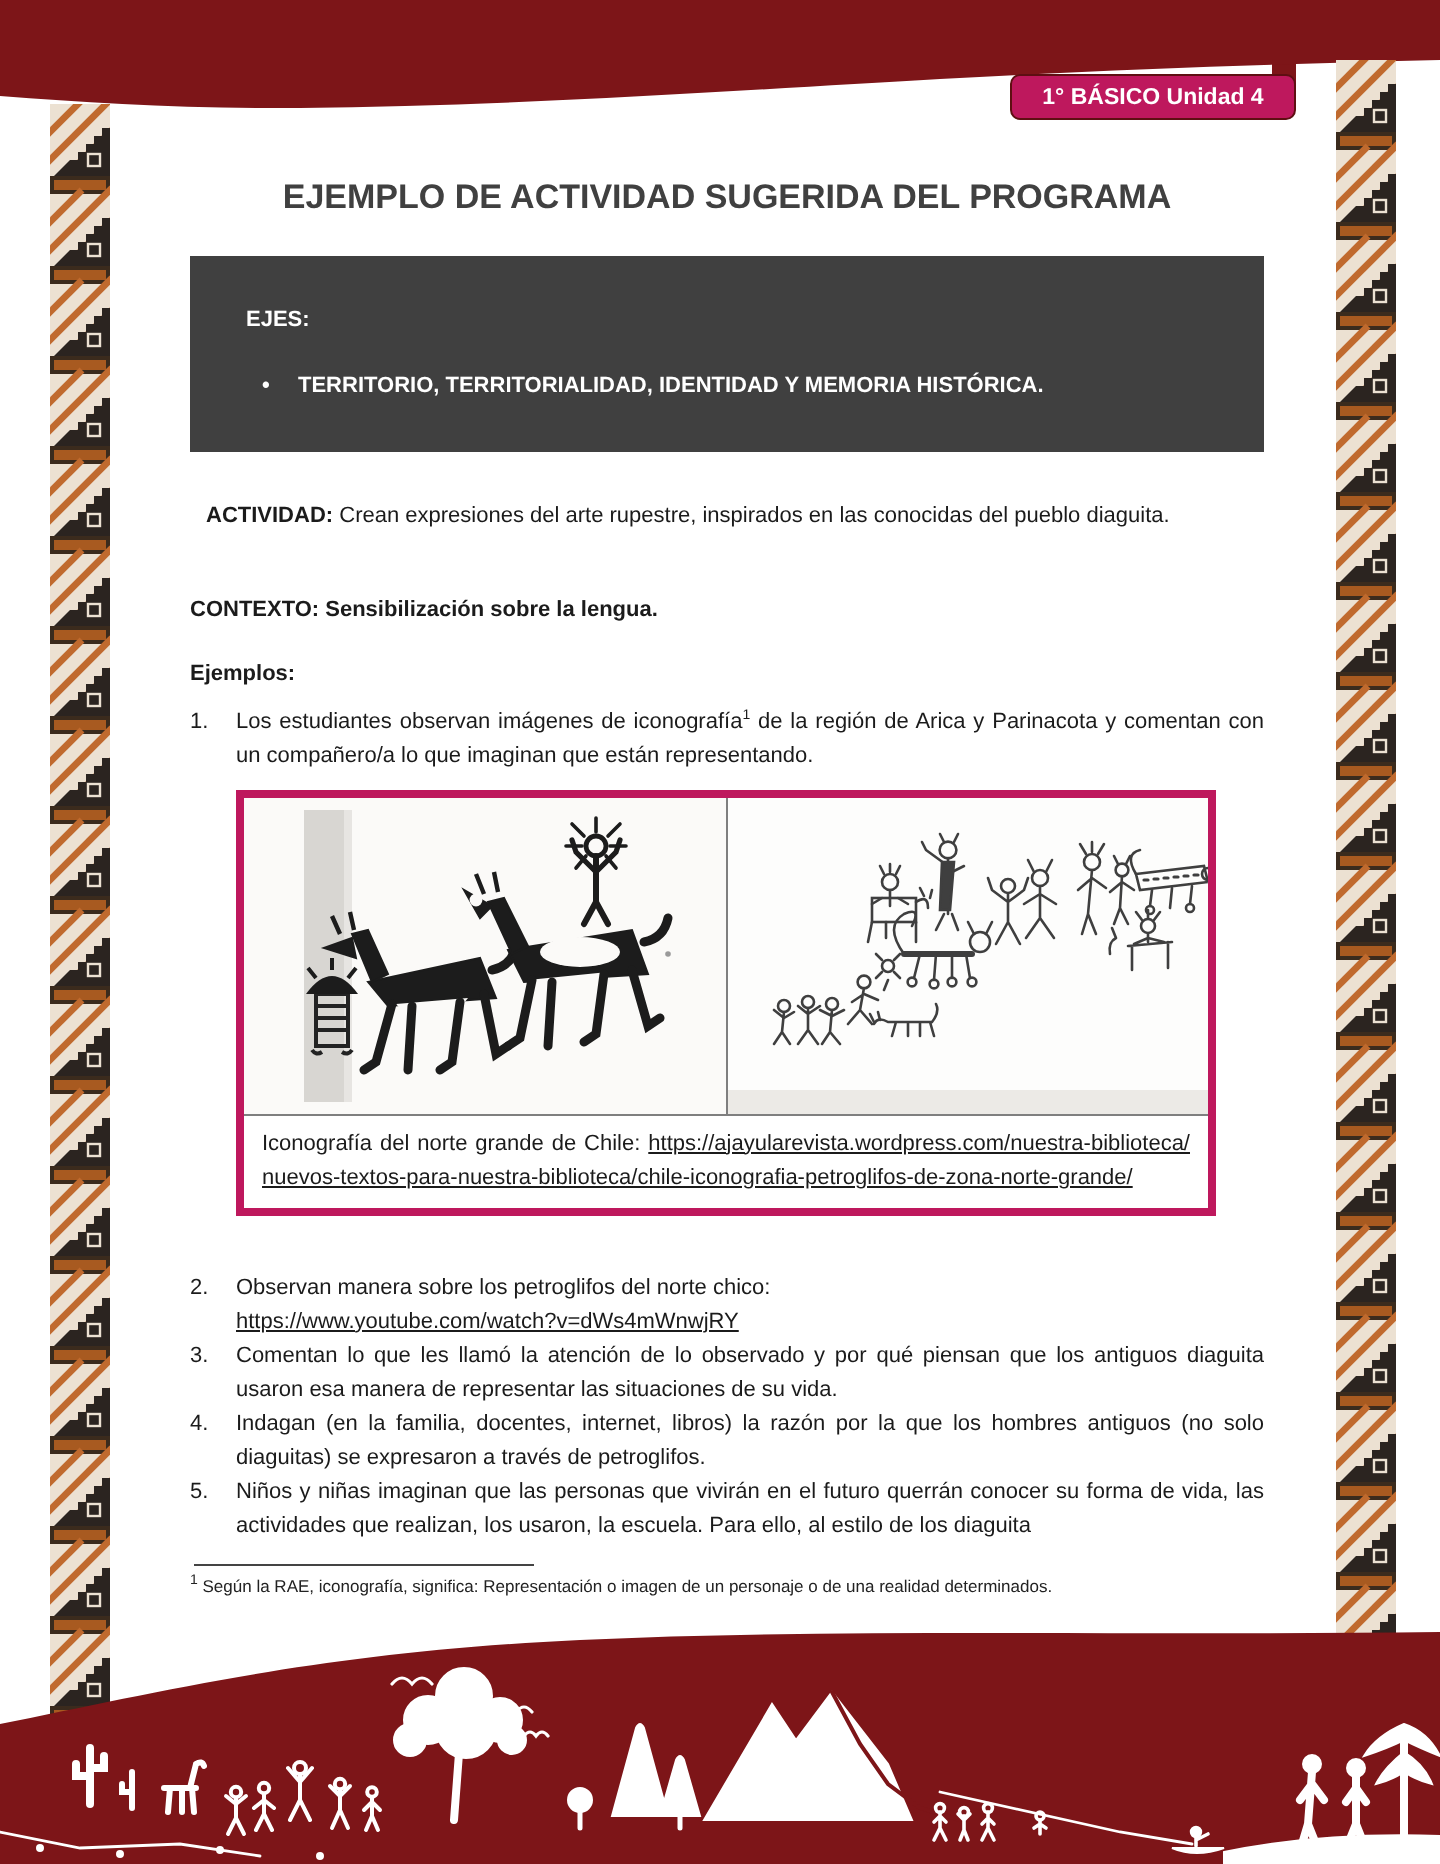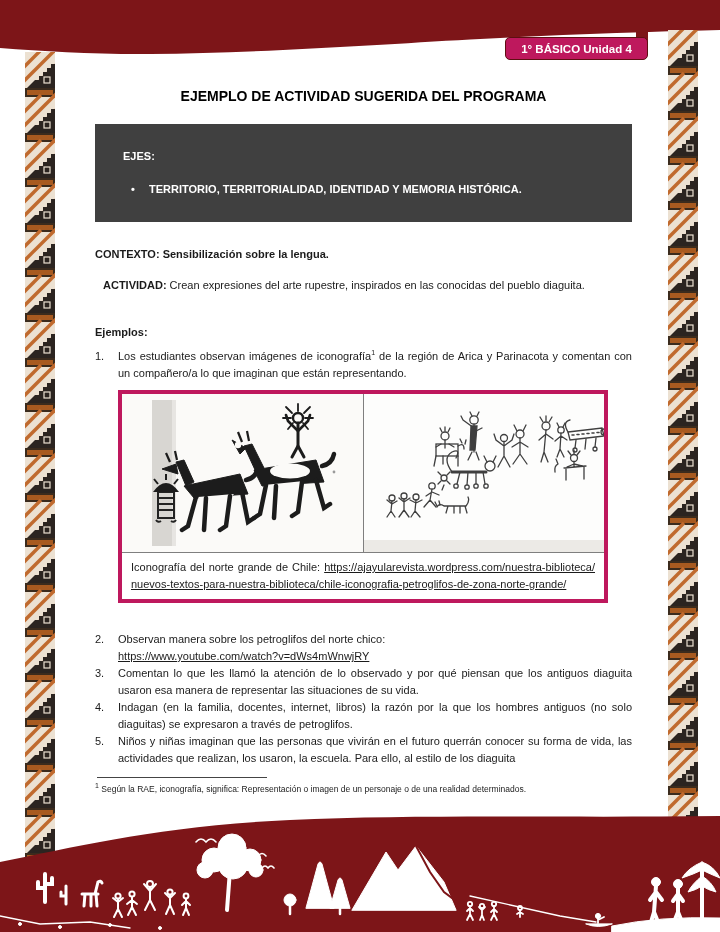--- a/index.html
+++ b/index.html
@@ -13,21 +13,21 @@
     color:#ffffff;font-weight:bold;font-size:11.5px;line-height:23px;text-align:center;
     box-sizing:border-box;z-index:5;}
 
   
   .border-left{position:absolute;left:25px;top:52px;z-index:1;}
   .border-right{position:absolute;left:668px;top:30px;z-index:1;}
 
   
   .content{position:absolute;left:95px;top:86px;width:537px;color:#1b1b1b;
     font-size:11px;line-height:1.55;z-index:2;}
-  .doc-title{font-size:14px;font-weight:bold;text-align:center;margin:0 0 16px 0;color:#000000;}
+  .doc-title{font-size:17px;font-weight:bold;text-align:center;margin:0 0 16px 0;color:#404040;}
   .ejes-box{background:#404040;color:#ffffff;font-weight:bold;padding:8px 12px;
     margin:0 0 24px 0;text-align:justify;}
   .ejes-box p{margin:16px;}
   .bullet{display:inline-block;width:26px;text-align:left;padding-left:8px;box-sizing:border-box;}
   .para{margin:0 0 14px 0;text-align:justify;}
   .para.actividad{margin:0 0 30px 8px;}
   .label-bold{font-weight:bold;}
   .contexto-line{font-weight:bold;}
   .ejemplos{font-weight:bold;margin:0 0 7px 0;}
 
@@ -125,23 +125,23 @@
 
   <div class="content">
 
     <h1 class="doc-title">EJEMPLO DE ACTIVIDAD SUGERIDA DEL PROGRAMA</h1>
 
     <div class="ejes-box">
       <p>EJES:</p>
       <p><span class="bullet">•</span><span>TERRITORIO, TERRITORIALIDAD, IDENTIDAD Y MEMORIA HISTÓRICA.</span></p>
     </div>
 
+    <p class="para actividad"><span class="label-bold">ACTIVIDAD:</span><span> Crean expresiones del arte rupestre, inspirados en las conocidas del pueblo diaguita.</span></p>
+
     <p class="para contexto-line"><span class="label-bold">CONTEXTO:</span><span> Sensibilización sobre la lengua.</span></p>
-
-    <p class="para actividad"><span class="label-bold">ACTIVIDAD:</span><span> Crean expresiones del arte rupestre, inspirados en las conocidas del pueblo diaguita.</span></p>
 
     <p class="ejemplos">Ejemplos:</p>
 
     <div class="li">
       <span class="num">1.</span>
       <div class="litext"><span>Los estudiantes observan imágenes de iconografía</span><sup>1</sup><span> de la región de Arica y Parinacota y comentan con un compañero/a lo que imaginan que están representando.</span></div>
     </div>
 
     <div class="fig-table">
       <div class="fig-row">

